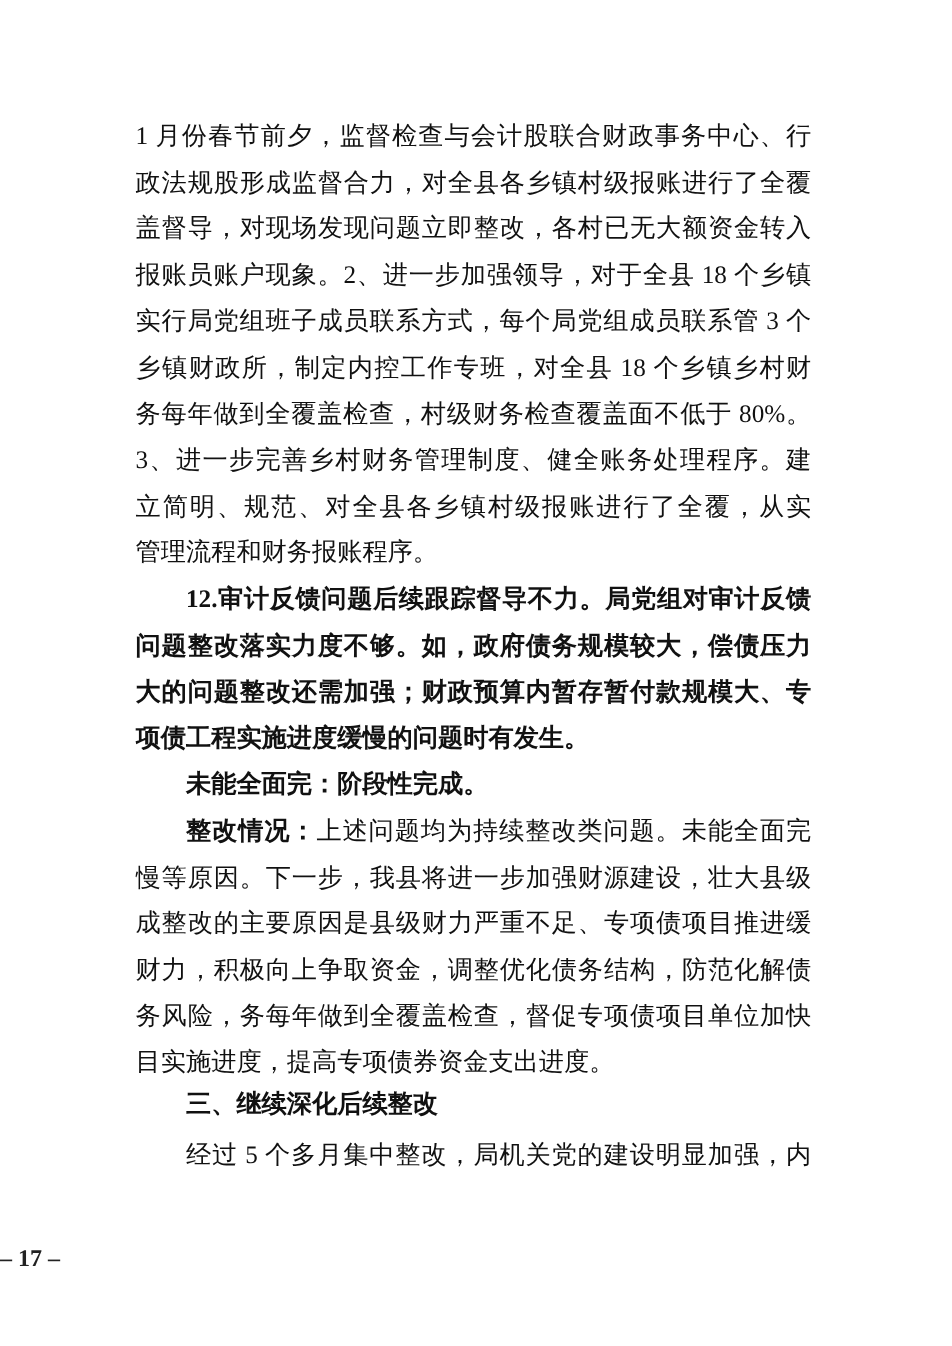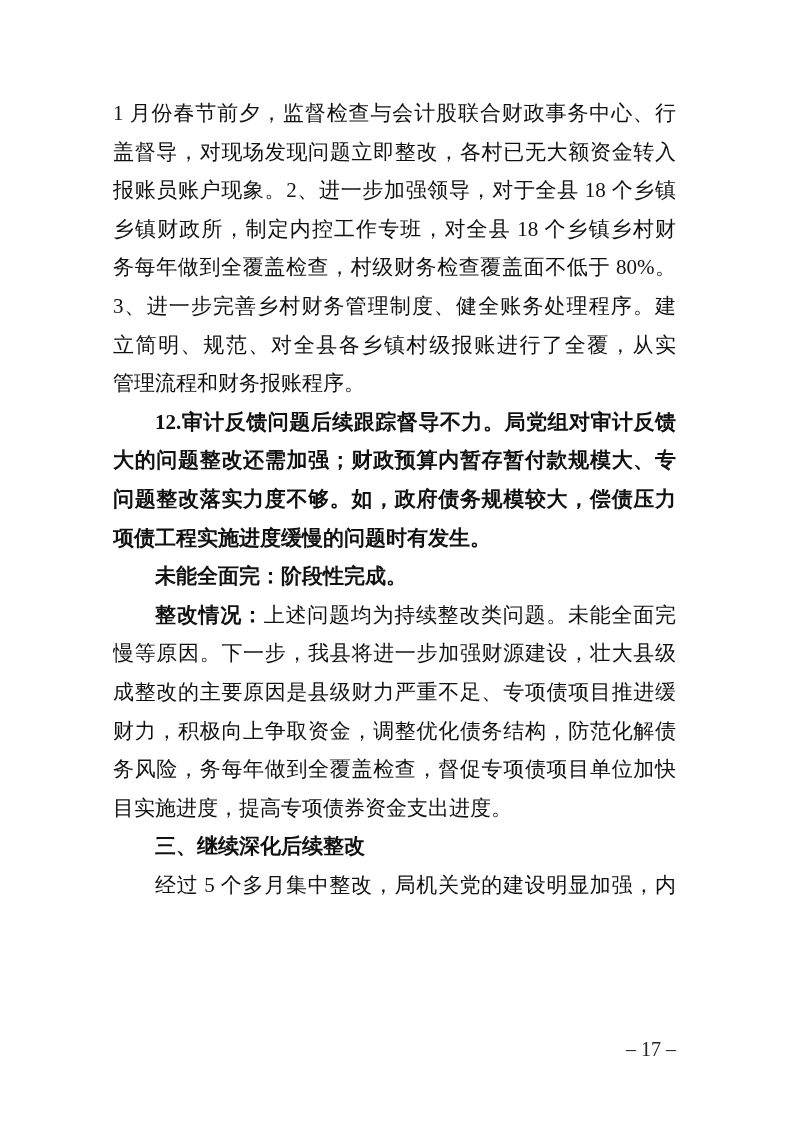--- a/index.html
+++ b/index.html
@@ -33,50 +33,52 @@
   .line.indent {
     text-indent: 42px;
   }
   .line.last {
     text-align-last: left;
   }
   .line .b {
     font-weight: bold;
   }
   .line.heading {
-    font-family: Liberation Serif, serif;
+    font-family: Liberation Mono, monospace;
     font-weight: bold;
   }
   .page-number {
     position: absolute;
     top: 1036px;
     left: 0;
     width: 676px;
-    text-align: right;
     font-size: 20px;
     line-height: 26px;
     color: #222222;
+    font-weight: bold;
   }
 </style>
 </head>
 <body>
 
 <div class="page">
   <div class="text-body">
       <div class="line"><span>1 月份春节前夕，监督检查与会计股联合财政事务中心、行</span></div>
+      <div class="line"><span>政法规股形成监督合力，对全县各乡镇村级报账进行了全覆</span></div>
       <div class="line"><span>盖督导，对现场发现问题立即整改，各村已无大额资金转入</span></div>
       <div class="line"><span>报账员账户现象。2、进一步加强领导，对于全县 18 个乡镇</span></div>
+      <div class="line"><span>实行局党组班子成员联系方式，每个局党组成员联系管 3 个</span></div>
       <div class="line"><span>乡镇财政所，制定内控工作专班，对全县 18 个乡镇乡村财</span></div>
       <div class="line"><span>务每年做到全覆盖检查，村级财务检查覆盖面不低于 80%。</span></div>
       <div class="line"><span>3、进一步完善乡村财务管理制度、健全账务处理程序。建</span></div>
       <div class="line"><span>立简明、规范、对全县各乡镇村级报账进行了全覆，从实</span></div>
       <div class="line last"><span>管理流程和财务报账程序。</span></div>
       <div class="line indent"><span class="b">12.审计反馈问题后续跟踪督导不力。局党组对审计反馈</span></div>
+      <div class="line"><span class="b">问题整改落实力度不够。如，政府债务规模较大，偿债压力</span></div>
       <div class="line"><span class="b">大的问题整改还需加强；财政预算内暂存暂付款规模大、专</span></div>
-      <div class="line"><span class="b">问题整改落实力度不够。如，政府债务规模较大，偿债压力</span></div>
       <div class="line last"><span class="b">项债工程实施进度缓慢的问题时有发生。</span></div>
       <div class="line indent last"><span class="b">未能全面完：阶段性完成。</span></div>
       <div class="line indent"><span class="b">整改情况：</span><span>上述问题均为持续整改类问题。未能全面完</span></div>
       <div class="line"><span>慢等原因。下一步，我县将进一步加强财源建设，壮大县级</span></div>
       <div class="line"><span>成整改的主要原因是县级财力严重不足、专项债项目推进缓</span></div>
       <div class="line"><span>财力，积极向上争取资金，调整优化债务结构，防范化解债</span></div>
       <div class="line"><span>务风险，务每年做到全覆盖检查，督促专项债项目单位加快项</span></div>
       <div class="line last"><span>目实施进度，提高专项债券资金支出进度。</span></div>
       <div class="line indent last heading"><span class="b">三、继续深化后续整改</span></div>
       <div class="line indent"><span>经过 5 个多月集中整改，局机关党的建设明显加强，内</span></div>

